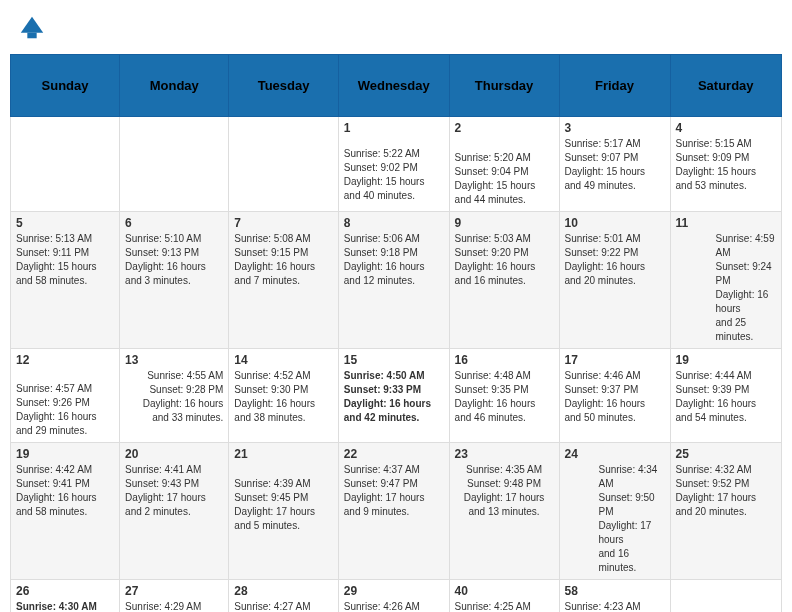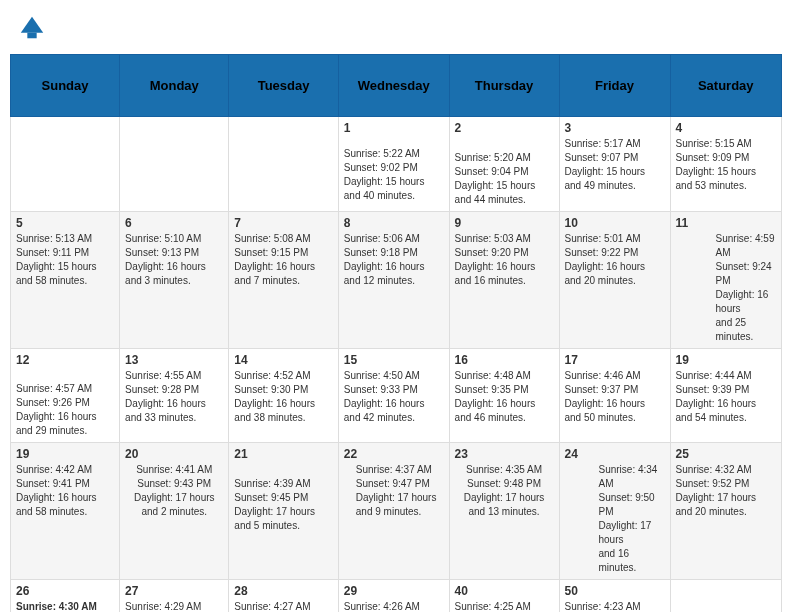--- a/index.html
+++ b/index.html
@@ -223,35 +223,35 @@
       <tr class="row-odd">
         <td>
           <span class="day-number">12</span>
           <div class="day-info" style="white-space: pre-line; margin-top: 15px;">Sunrise: 4:57 AM
 Sunset: 9:26 PM
 Daylight: 16 hours
 and 29 minutes.</div>
         </td>
         <td>
           <span class="day-number">13</span>
-          <div class="day-info" style="white-space: pre-line;">Sunrise: 4:55 AM
+          <div class="day-info" style="white-space: pre-line; text-align: right;">Sunrise: 4:55 AM
 Sunset: 9:28 PM
 Daylight: 16 hours
 and 33 minutes.</div>
         </td>
         <td>
           <span class="day-number">14</span>
           <div class="day-info" style="white-space: pre-line;">Sunrise: 4:52 AM
 Sunset: 9:30 PM
 Daylight: 16 hours
 and 38 minutes.</div>
         </td>
         <td>
           <span class="day-number">15</span>
-          <div class="day-info" style="white-space: pre-line;">Sunrise: 4:50 AM
+          <div class="day-info" style="white-space: pre-line; font-weight: bold;">Sunrise: 4:50 AM
 Sunset: 9:33 PM
 Daylight: 16 hours
 and 42 minutes.</div>
         </td>
         <td>
           <span class="day-number">16</span>
           <div class="day-info" style="white-space: pre-line;">Sunrise: 4:48 AM
 Sunset: 9:35 PM
 Daylight: 16 hours
 and 46 minutes.</div>
@@ -274,35 +274,35 @@
       <tr class="row-even">
         <td>
           <span class="day-number">19</span>
           <div class="day-info" style="white-space: pre-line;">Sunrise: 4:42 AM
 Sunset: 9:41 PM
 Daylight: 16 hours
 and 58 minutes.</div>
         </td>
         <td>
           <span class="day-number">20</span>
-          <div class="day-info" style="white-space: pre-line; text-align: center;">Sunrise: 4:41 AM
+          <div class="day-info" style="white-space: pre-line;">Sunrise: 4:41 AM
 Sunset: 9:43 PM
 Daylight: 17 hours
 and 2 minutes.</div>
         </td>
         <td>
           <span class="day-number">21</span>
           <div class="day-info" style="white-space: pre-line; margin-top: 16px;">Sunrise: 4:39 AM
 Sunset: 9:45 PM
 Daylight: 17 hours
 and 5 minutes.</div>
         </td>
         <td>
           <span class="day-number">22</span>
-          <div class="day-info" style="white-space: pre-line; margin-left: 12px;">Sunrise: 4:37 AM
+          <div class="day-info" style="white-space: pre-line;">Sunrise: 4:37 AM
 Sunset: 9:47 PM
 Daylight: 17 hours
 and 9 minutes.</div>
         </td>
         <td>
           <span class="day-number">23</span>
           <div class="day-info" style="white-space: pre-line; text-align: center;">Sunrise: 4:35 AM
 Sunset: 9:48 PM
 Daylight: 17 hours
 and 13 minutes.</div>
@@ -352,21 +352,21 @@
 and 33 minutes.</div>
         </td>
         <td>
           <span class="day-number">40</span>
           <div class="day-info" style="white-space: pre-line;">Sunrise: 4:25 AM
 Sunset: 10:01 PM
 Daylight: 17 hours
 and 36 minutes.</div>
         </td>
         <td>
-          <span class="day-number">50</span>
+          <span class="day-number">58</span>
           <div class="day-info" style="white-space: pre-line;">Sunrise: 4:23 AM
 Sunset: 10:02 PM
 Daylight: 17 hours
 and 39 minutes.</div>
         </td>
         <td class="empty-cell"></td>
       </tr>
     </tbody>
 </table>
 

